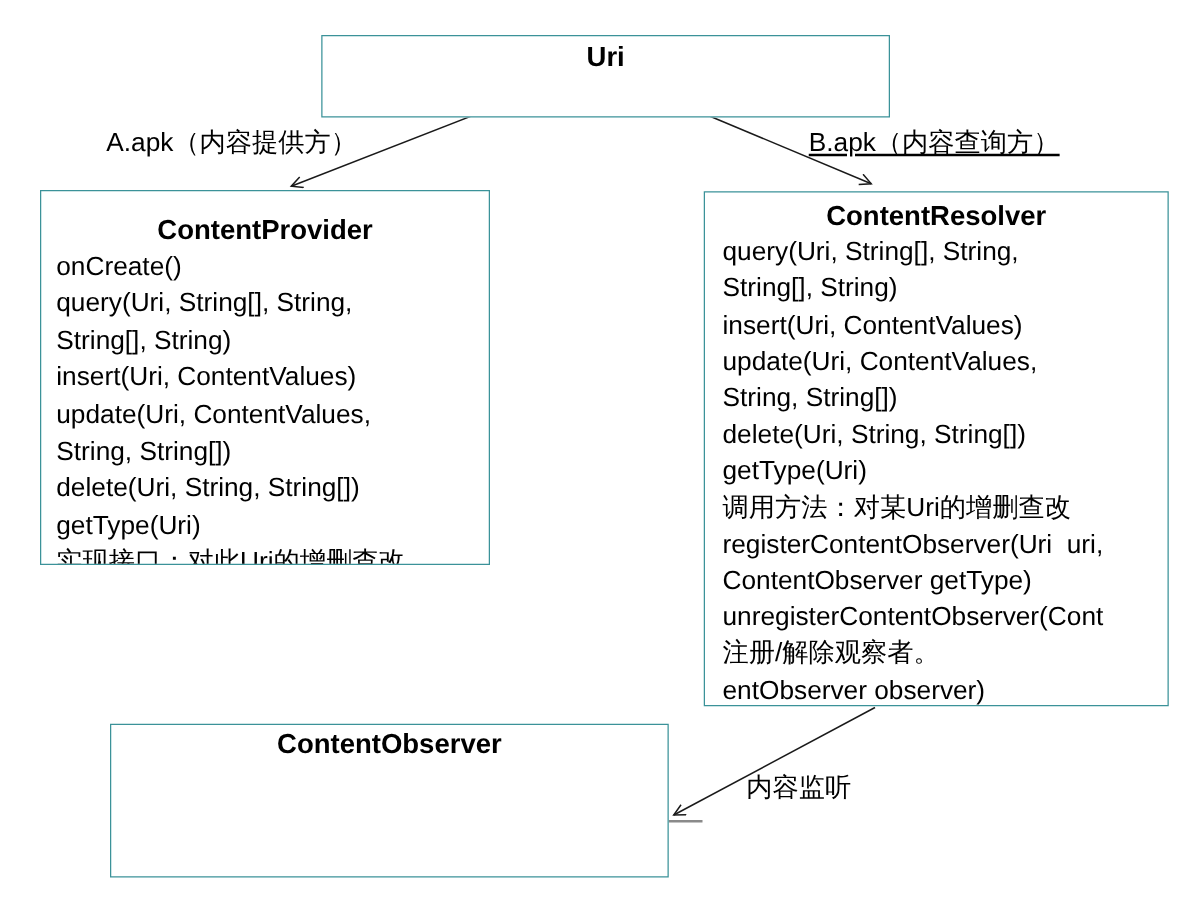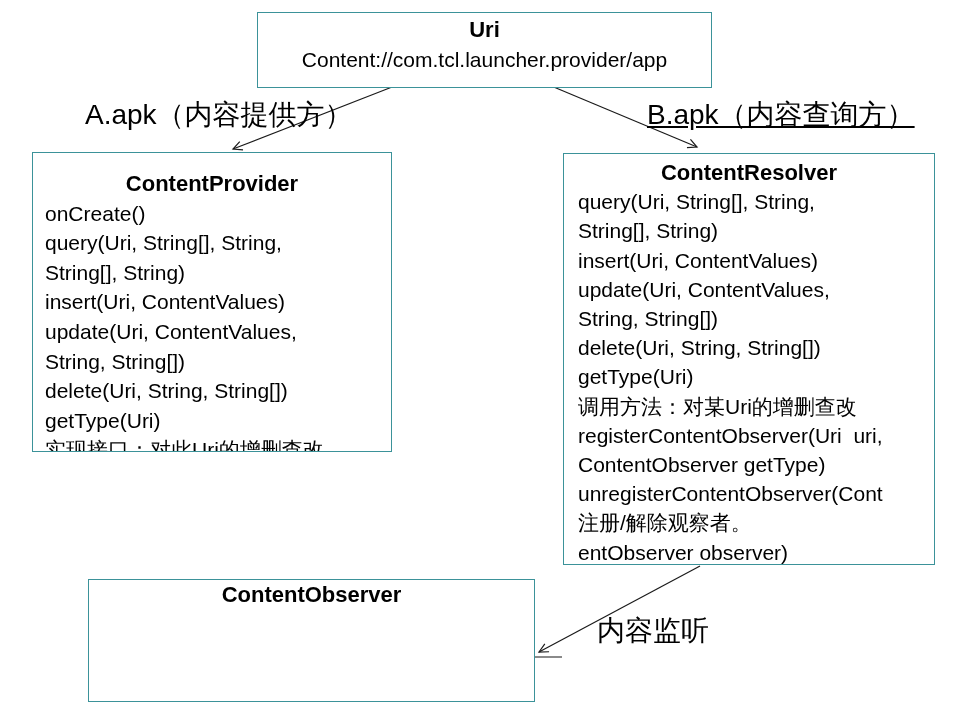--- a/index.html
+++ b/index.html
@@ -12,30 +12,30 @@
   .canvas { position: relative; width: 960px; height: 720px; background: #ffffff; overflow: hidden; }
   .arrows { position: absolute; left: 0; top: 0; width: 960px; height: 720px; }
   .box {
     position: absolute;
     border: 1.5px solid #3b9299;
     background: #ffffff;
     overflow: hidden;
   }
   .box-title { font-weight: bold; font-size: 22px; text-align: center; white-space: pre; }
   .line { white-space: pre; font-size: 21px; }
-  .uri-box { left: 257px; top: 12px; width: 455px; height: 76px; padding-top: 2px; }
+  .uri-box { left: 257px; top: 28px; width: 455px; height: 66px; padding-top: 2px; }
   .uri-box .box-title { line-height: 30px; }
   .uri-subtitle { font-size: 21px; line-height: 29px; text-align: center; white-space: pre; }
   .provider-box { left: 32px; top: 152px; width: 360px; height: 300px; padding: 16px 12px; }
   .provider-box .box-title, .provider-box .line { line-height: 29.6px; }
   .resolver-box { left: 563px; top: 153px; width: 372px; height: 412px; padding: 4px 14px; }
   .resolver-box .box-title, .resolver-box .line { line-height: 29.2px; }
   .observer-box { left: 88px; top: 579px; width: 447px; height: 123px; padding: 0 13px; }
   .observer-box .box-title, .observer-box .line { line-height: 30px; }
-  .side-label { position: absolute; font-size: 28px; line-height: 28px; white-space: pre; }
+  .side-label { position: absolute; font-size: 21px; line-height: 28px; white-space: pre; }
   .label-a { left: 85px; top: 101px; }
   .label-b { left: 647px; top: 101px; text-decoration: underline; }
   .label-listen { left: 597px; top: 617px; }
 </style>
 </head>
 <body>
 
 <div class="canvas">
 
   <svg class="arrows" width="960" height="720" viewBox="0 0 960 720" xmlns="http://www.w3.org/2000/svg">
@@ -45,21 +45,20 @@
       </marker>
     </defs>
     <line x1="410" y1="80" x2="233" y2="149" stroke="#1a1a1a" stroke-width="1.2" marker-end="url(#openArrow)"></line>
     <line x1="537" y1="80" x2="697" y2="147" stroke="#1a1a1a" stroke-width="1.2" marker-end="url(#openArrow)"></line>
     <line x1="700" y1="566" x2="539" y2="652" stroke="#1a1a1a" stroke-width="1.2" marker-end="url(#openArrow)"></line>
     <line x1="533" y1="657" x2="562" y2="657" stroke="#8a8a8a" stroke-width="2"></line>
   </svg>
 
   <div class="box uri-box">
     <div class="box-title">Uri</div>
-    <div class="uri-subtitle">Content://com.tcl.launcher.provider/app</div>
   </div>
 
   <div class="side-label label-a">A.apk（内容提供方）</div>
   <div class="side-label label-b">B.apk（内容查询方）</div>
 
   <div class="box provider-box">
     <div class="box-title">ContentProvider</div>
     <div>
         <div class="line">onCreate()</div>
         <div class="line">query(Uri, String[], String,</div>

